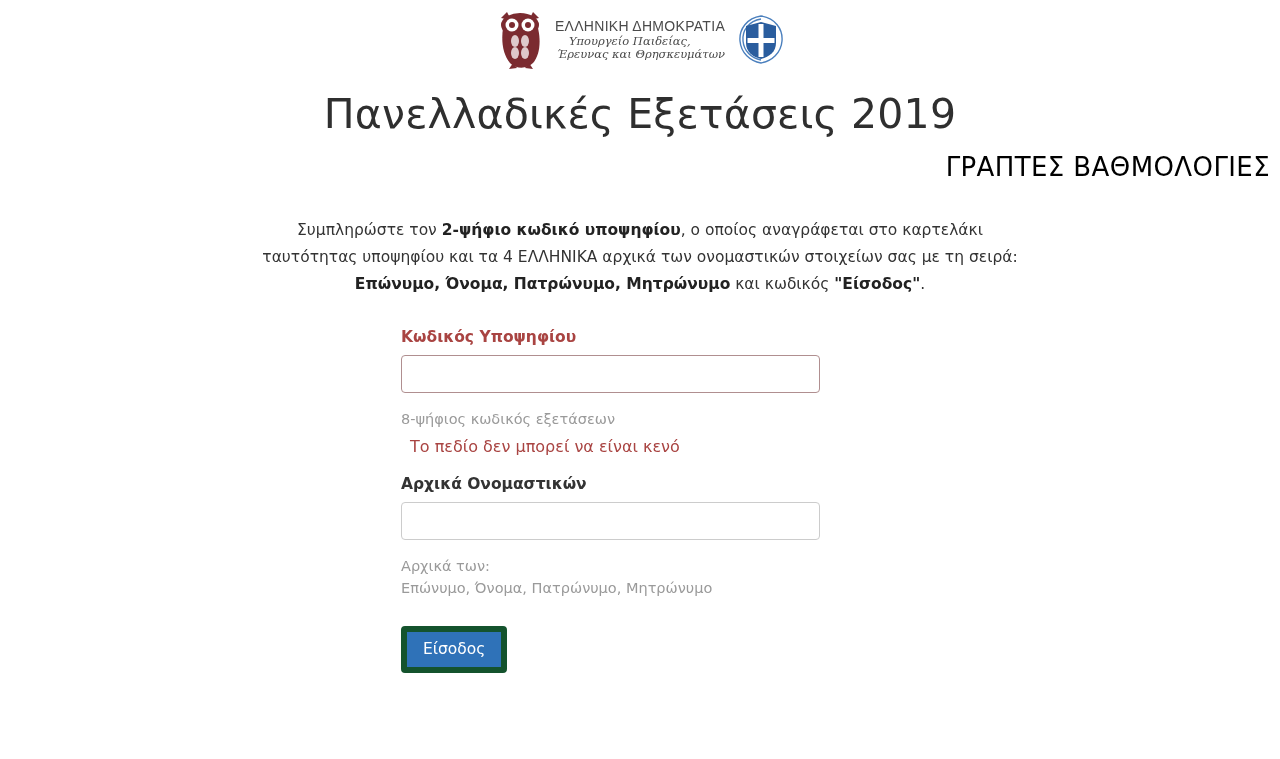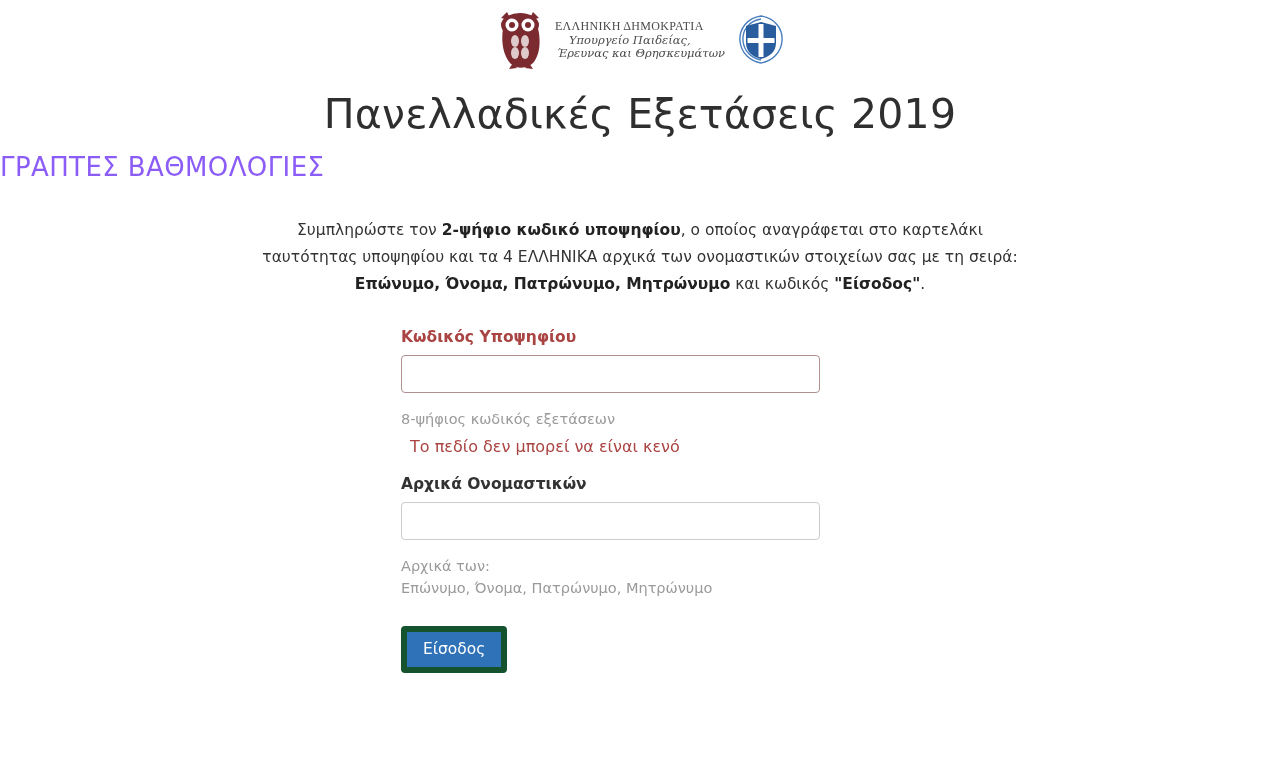--- a/index.html
+++ b/index.html
@@ -46,24 +46,24 @@
     display: block;
   }
   .logo-text {
     display: flex;
     flex-direction: column;
     justify-content: center;
     line-height: 1.18;
     padding-top: 2px;
   }
   .logo-line1 {
-    font-size: 12px;
+    font-size: 14px;
     letter-spacing: 0.3px;
     color: #4a4a4a;
-    font-family: Liberation Serif, serif;
+    font-family: Liberation Sans, sans-serif;
     white-space: nowrap;
   }
   .logo-line2, .logo-line3 {
     font-size: 11.5px;
     color: #4a4a4a;
     font-style: italic;
     font-family: "DejaVu Serif", "Liberation Serif", serif;
     white-space: nowrap;
   }
   .logo-line2 { padding-left: 14px; }
@@ -81,25 +81,25 @@
     text-align: center;
     font-size: 41px;
     font-weight: 400;
     color: #2f2f2f;
     margin: 19px 0 0 0;
     letter-spacing: 0.2px;
     line-height: 1.15;
     font-family: "DejaVu Sans", "Liberation Sans", sans-serif;
   }
   .subtitle {
-    text-align: left;
+    text-align: right;
     font-size: 26px;
     font-weight: 400;
-    color: #8b5cf6;
-    margin: 14px 16px 0 0;
+    color: #000000;
+    margin: 14px 10px 0 0;
     letter-spacing: 0.4px;
     line-height: 1.2;
   }
 
   
   .instructions {
     text-align: center;
     font-size: 15.5px;
     line-height: 1.72;
     color: #333333;

